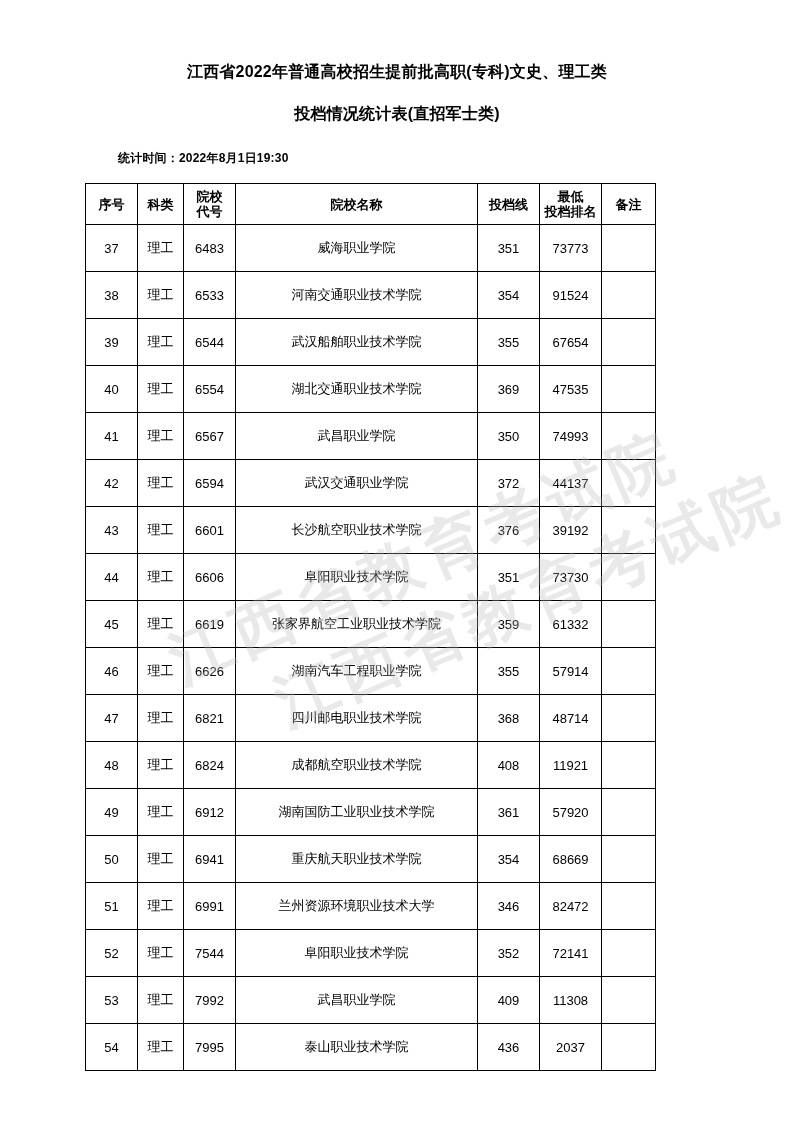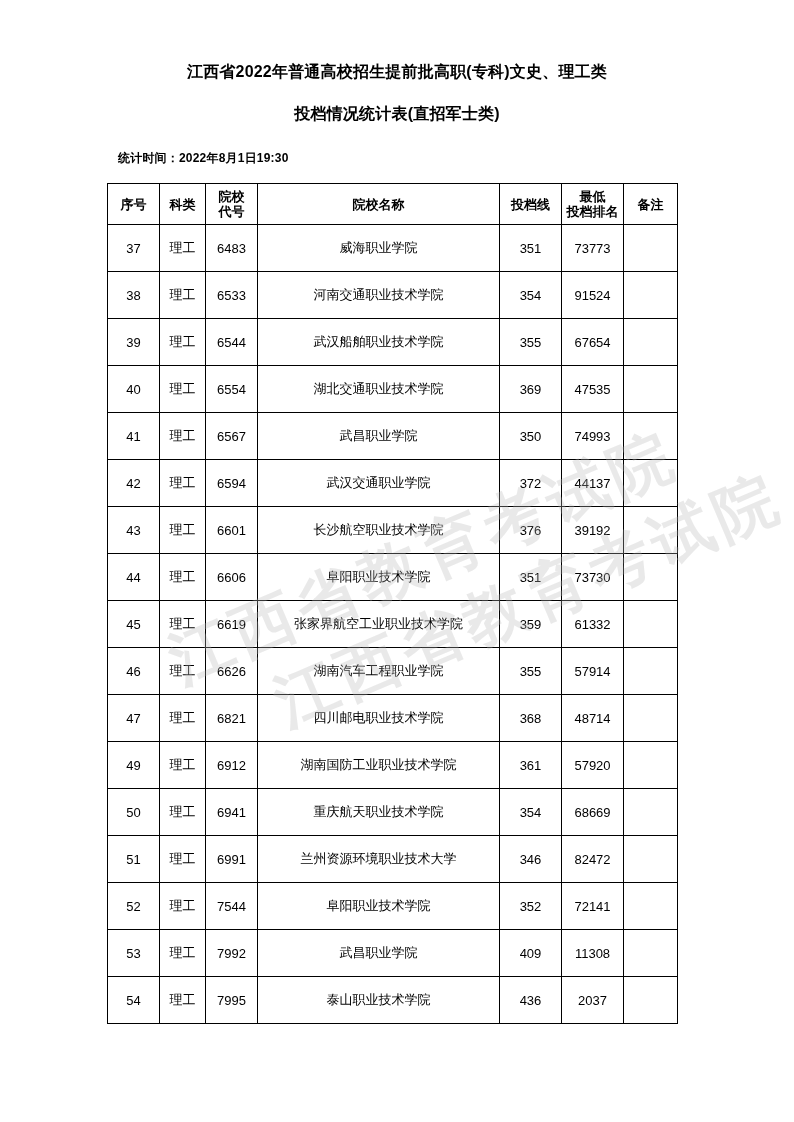--- a/index.html
+++ b/index.html
@@ -34,21 +34,21 @@
   }
   .stat-time {
     margin-top: 22px;
     margin-left: 118px;
     font-size: 12px;
     font-weight: bold;
     letter-spacing: 0.2px;
   }
   .table-wrap {
     margin-top: 16px;
-    margin-left: 107px;
+    margin-left: 85px;
     width: 570px;
     position: relative;
   }
   table.report {
     border-collapse: collapse;
     width: 570px;
     table-layout: fixed;
     background: transparent;
   }
   table.report th, table.report td {
@@ -245,20 +245,29 @@
           <tr>
             <td class="seq">47</td>
             <td class="cat">理工</td>
             <td class="code">6821</td>
             <td class="name">四川邮电职业技术学院</td>
             <td class="line">368</td>
             <td class="rank">48714</td>
             <td class="note"></td>
           </tr>
           <tr>
+            <td class="seq">48</td>
+            <td class="cat">理工</td>
+            <td class="code">6824</td>
+            <td class="name">成都航空职业技术学院</td>
+            <td class="line">408</td>
+            <td class="rank">11921</td>
+            <td class="note"></td>
+          </tr>
+          <tr>
             <td class="seq">49</td>
             <td class="cat">理工</td>
             <td class="code">6912</td>
             <td class="name">湖南国防工业职业技术学院</td>
             <td class="line">361</td>
             <td class="rank">57920</td>
             <td class="note"></td>
           </tr>
           <tr>
             <td class="seq">50</td>

